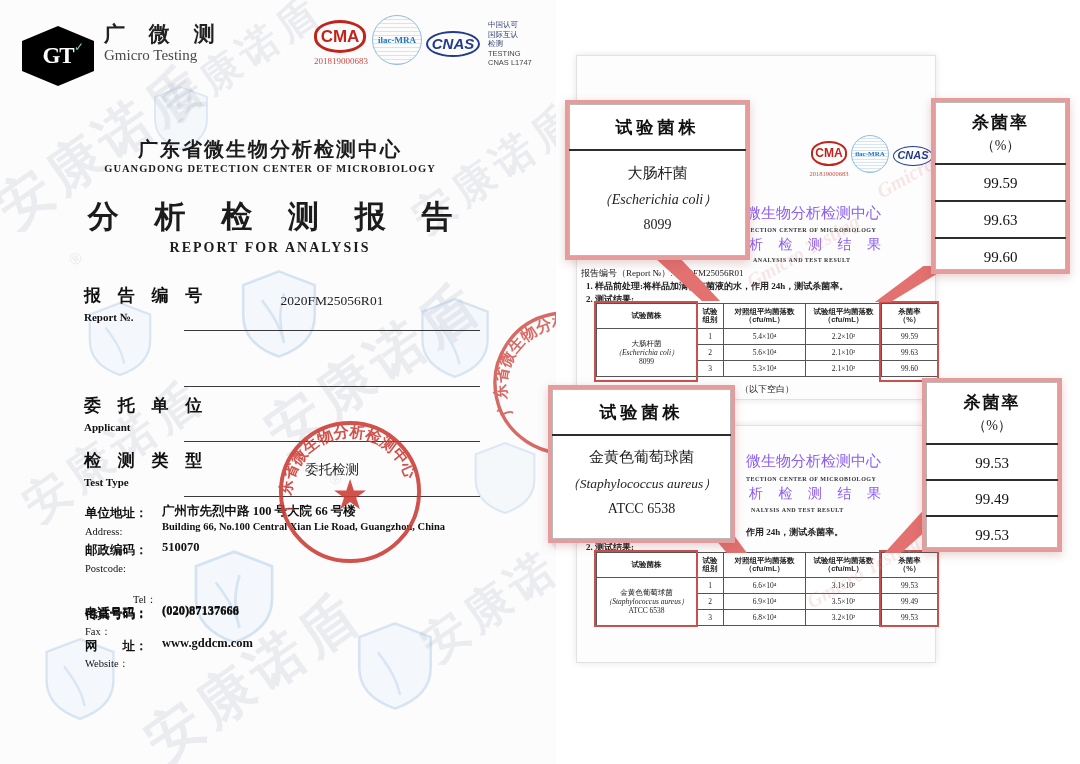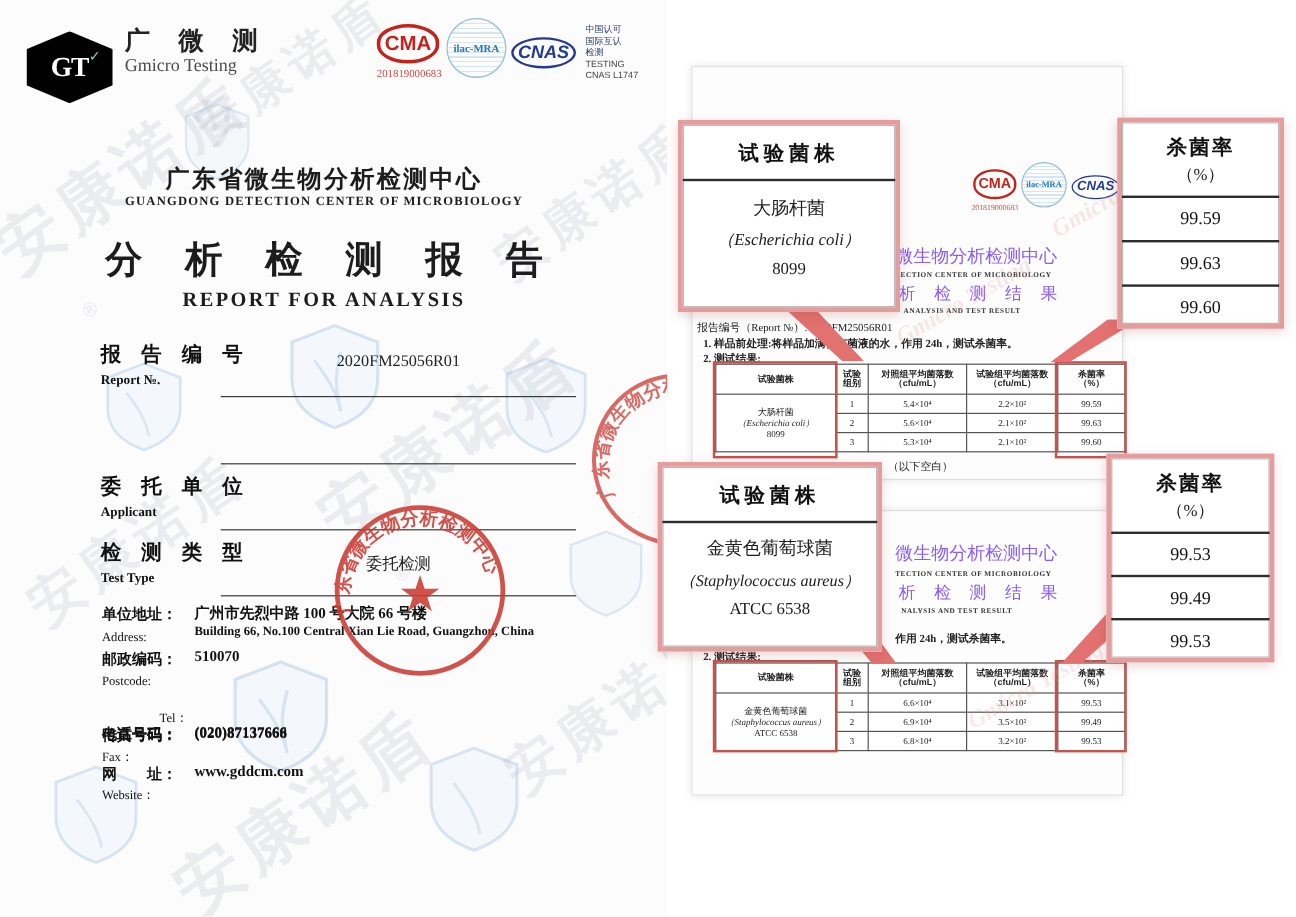--- a/index.html
+++ b/index.html
@@ -145,21 +145,21 @@
       <div>中国认可</div>
       <div>国际互认</div>
       <div>检测</div>
       <div class="g">TESTING</div>
       <div class="g">CNAS L1747</div>
     </div>
 
     <div class="t-cn" style="top:136px; font-size:20px; letter-spacing:2px;">广东省微生物分析检测中心</div>
     <div class="t-en" style="top:163px; font-size:10.5px; letter-spacing:1px;">GUANGDONG   DETECTION   CENTER   OF   MICROBIOLOGY</div>
     <div class="t-cn" style="top:196px; font-size:31px; letter-spacing:14px; text-indent:14px;">分 析 检 测 报 告</div>
-    <div class="t-en" style="top:240px; font-size:17px; letter-spacing:2px;">REPORT   FOR   ANALYSIS</div>
+    <div class="t-en" style="top:240px; font-size:14px; letter-spacing:2px;">REPORT   FOR   ANALYSIS</div>
 
     <div class="field" style="top:284px;">
       <div class="f-cn">报 告 编 号</div>
       <div class="f-en">Report №.</div>
       <div class="f-val">2020FM25056R01</div>
     </div>
     <div class="f-line" style="top:330px;"></div>
 
     <div class="f-line" style="top:386px;"></div>
 

